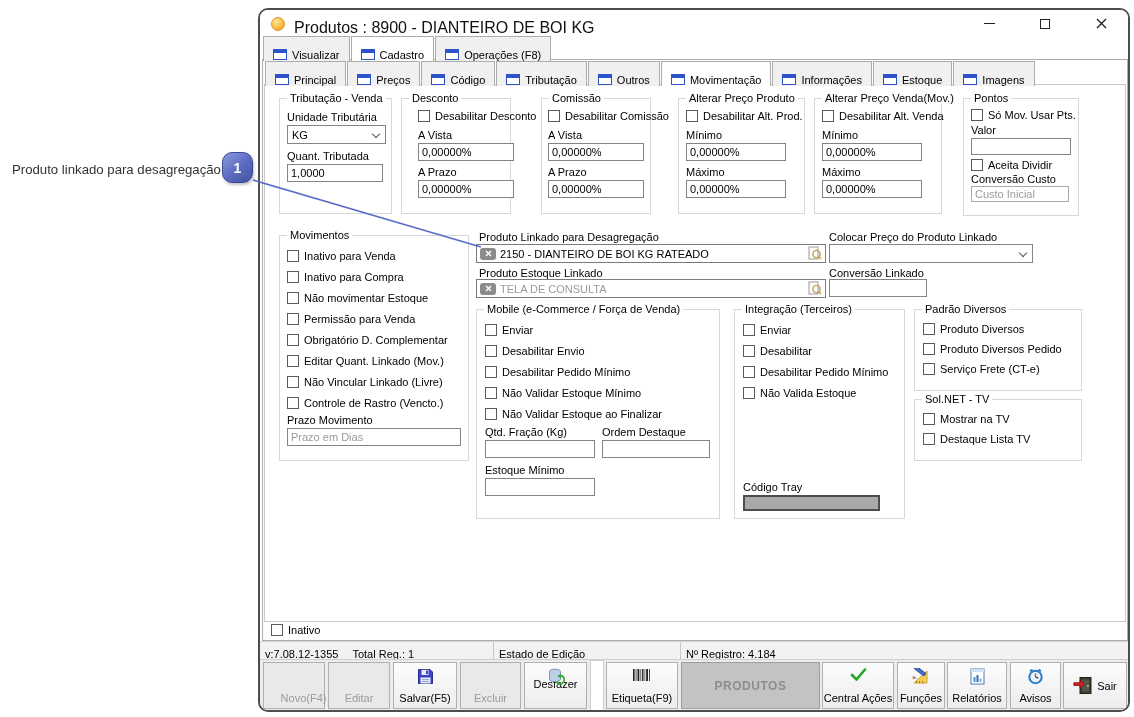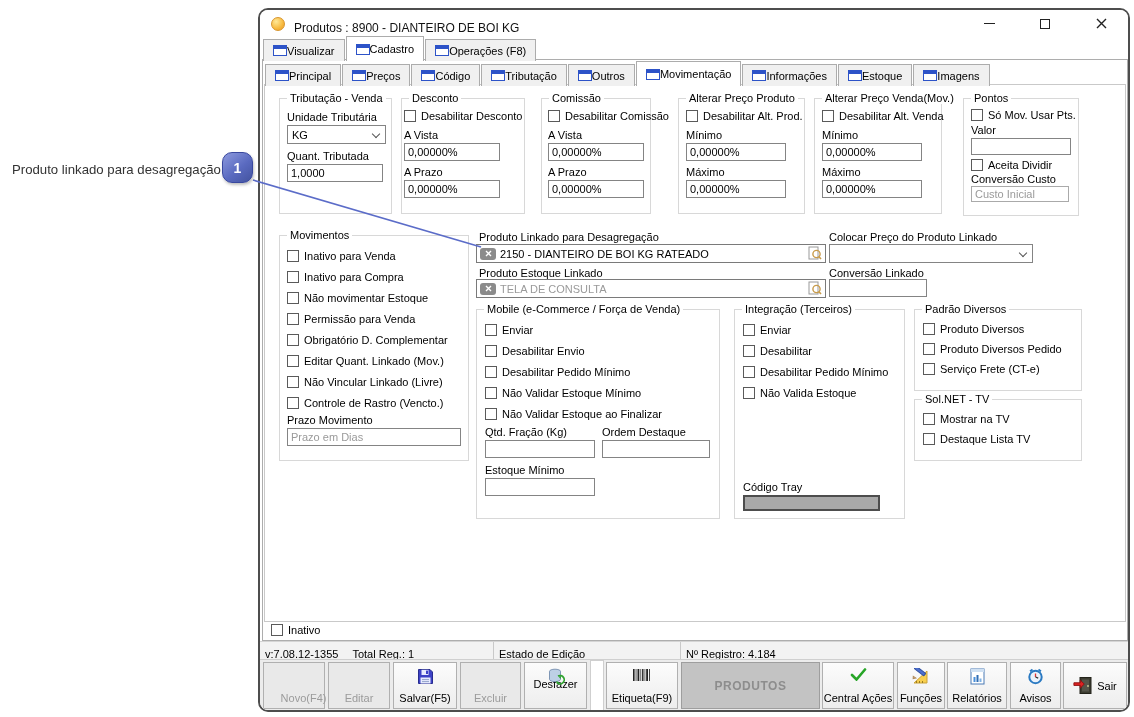--- a/index.html
+++ b/index.html
@@ -13,29 +13,29 @@
     color:#fff; font-weight:bold; font-size:14px; display:flex; align-items:center; justify-content:center;
     box-shadow:1px 2px 3px rgba(0,0,0,.25); z-index:60; }
   .anno-svg { position:absolute; left:0; top:0; width:1134px; height:717px; pointer-events:none; z-index:55; }
 
   
   .window { position:absolute; left:258px; top:8px; width:872px; height:704px; background:#fff;
     border:2px solid #4d4d4d; border-radius:10px; overflow:hidden; }
   .titlebar { position:absolute; left:0; top:0; width:100%; height:27px; background:#fff; display:flex; align-items:center; }
   .app-icon { width:14px; height:14px; border-radius:50%; margin-left:11px;
     background:radial-gradient(circle at 35% 30%,#ffe896,#f7b93e 60%,#e89a25); border:1px solid #d8952d; }
-  .title-text { margin-left:9px; font-size:12px; color:#111;margin-top:8px; }
+  .title-text { margin-left:9px; font-size:16px; color:#111;margin-top:8px; }
   .winctrls { position:absolute; right:14px; top:0; height:27px; display:flex; align-items:center; gap:30px; }
   .wc { width:26px; height:20px; display:flex; align-items:center; justify-content:center; cursor:default; }
   .wc-min i { display:block; width:11px; height:0; border-top:1.6px solid #222; }
   .wc-max i { display:block; width:10px; height:10px; border:1.4px solid #222; }
 
   
   .tabrow { position:absolute; display:flex; align-items:flex-end; z-index:10; }
-  .tab { display:flex; align-items:center; height:22px; padding:0 9px; background:#f0f0f0;
+  .tab { display:flex; align-items:flex-start; gap:5px; height:22px; padding:12px 9px; background:#f0f0f0;
     border:1px solid #acacac; border-bottom:none; margin-right:1px; white-space:nowrap; }
   .tab.active { background:#fff; height:25px; position:relative; z-index:12; }
   .tabicon { width:14px; height:11px; border:1px solid #2d53c8; background:#fff; position:relative; flex:none; }
   .tabicon::before { content:""; position:absolute; left:-1px; right:-1px; top:-1px; height:4px; background:#2d53c8; }
 
   
   .outer-page { position:absolute; left:2px; top:49px; width:866px; height:582px; background:#fff; border:1px solid #adadad; }
   .inner-page { position:absolute; left:4px; top:74px; width:862px; height:538px; background:#fff; border:1px solid #c9c9c9; }
 
   
@@ -164,21 +164,21 @@
       <div class="gtitle">Tributação - Venda</div>
       <div class="flabel">Unidade Tributária</div>
       <div class="combo" style="width:99px; margin-top:2px;">
         <span>KG</span>
         <span class="chev"></span>
       </div>
       <div class="flabel" style="margin-top:6px;">Quant. Tributada</div>
       <input class="tinput" style="width: 96px; margin-top: 2px;" value="1,0000">
     </div>
 
-    <div class="group" style="left:141px; top:88px; width:124px; height:116px; padding:11px 2px 0;">
+    <div class="group" style="left:141px; top:88px; width:110px; height:116px; padding:11px 16px 0;">
       <div class="gtitle">Desconto</div>
       <div class="cbrow">
           <span class="cb"></span>
           <span>Desabilitar Desconto</span>
         </div>
       <div class="flabel" style="margin-top:7px;">A Vista</div>
       <input class="tinput" style="width: 96px; margin-top: 2px;" value="0,00000%">
       <div class="flabel" style="margin-top:5px;">A Prazo</div>
       <input class="tinput" style="width: 96px; margin-top: 2px;" value="0,00000%">
     </div>

